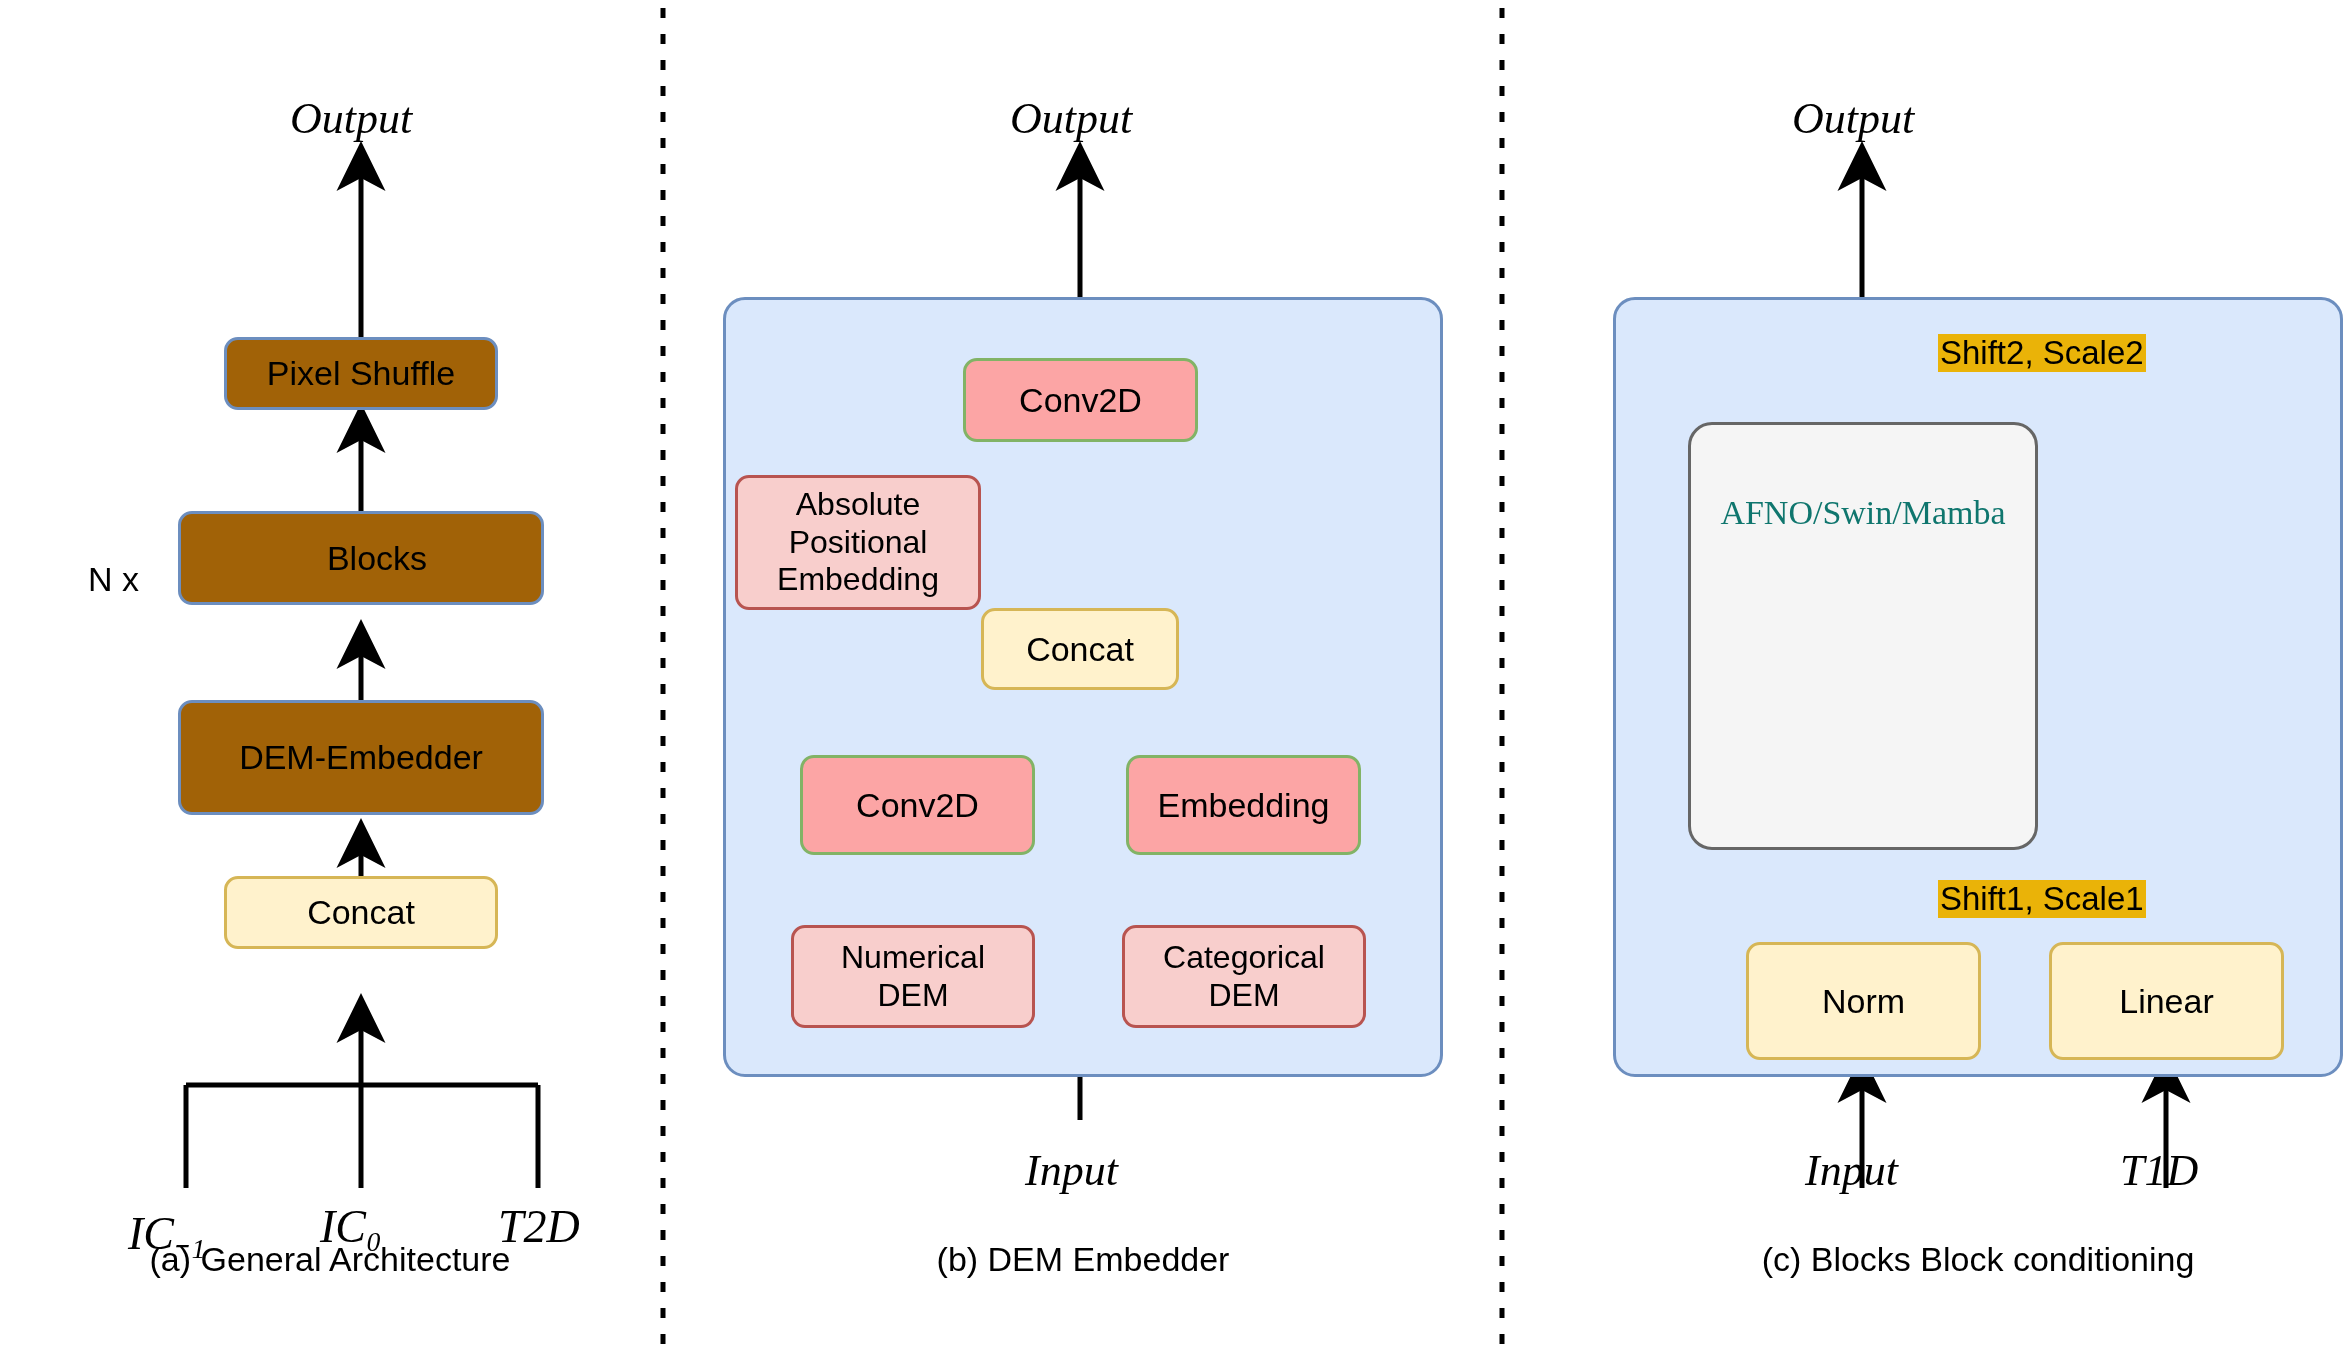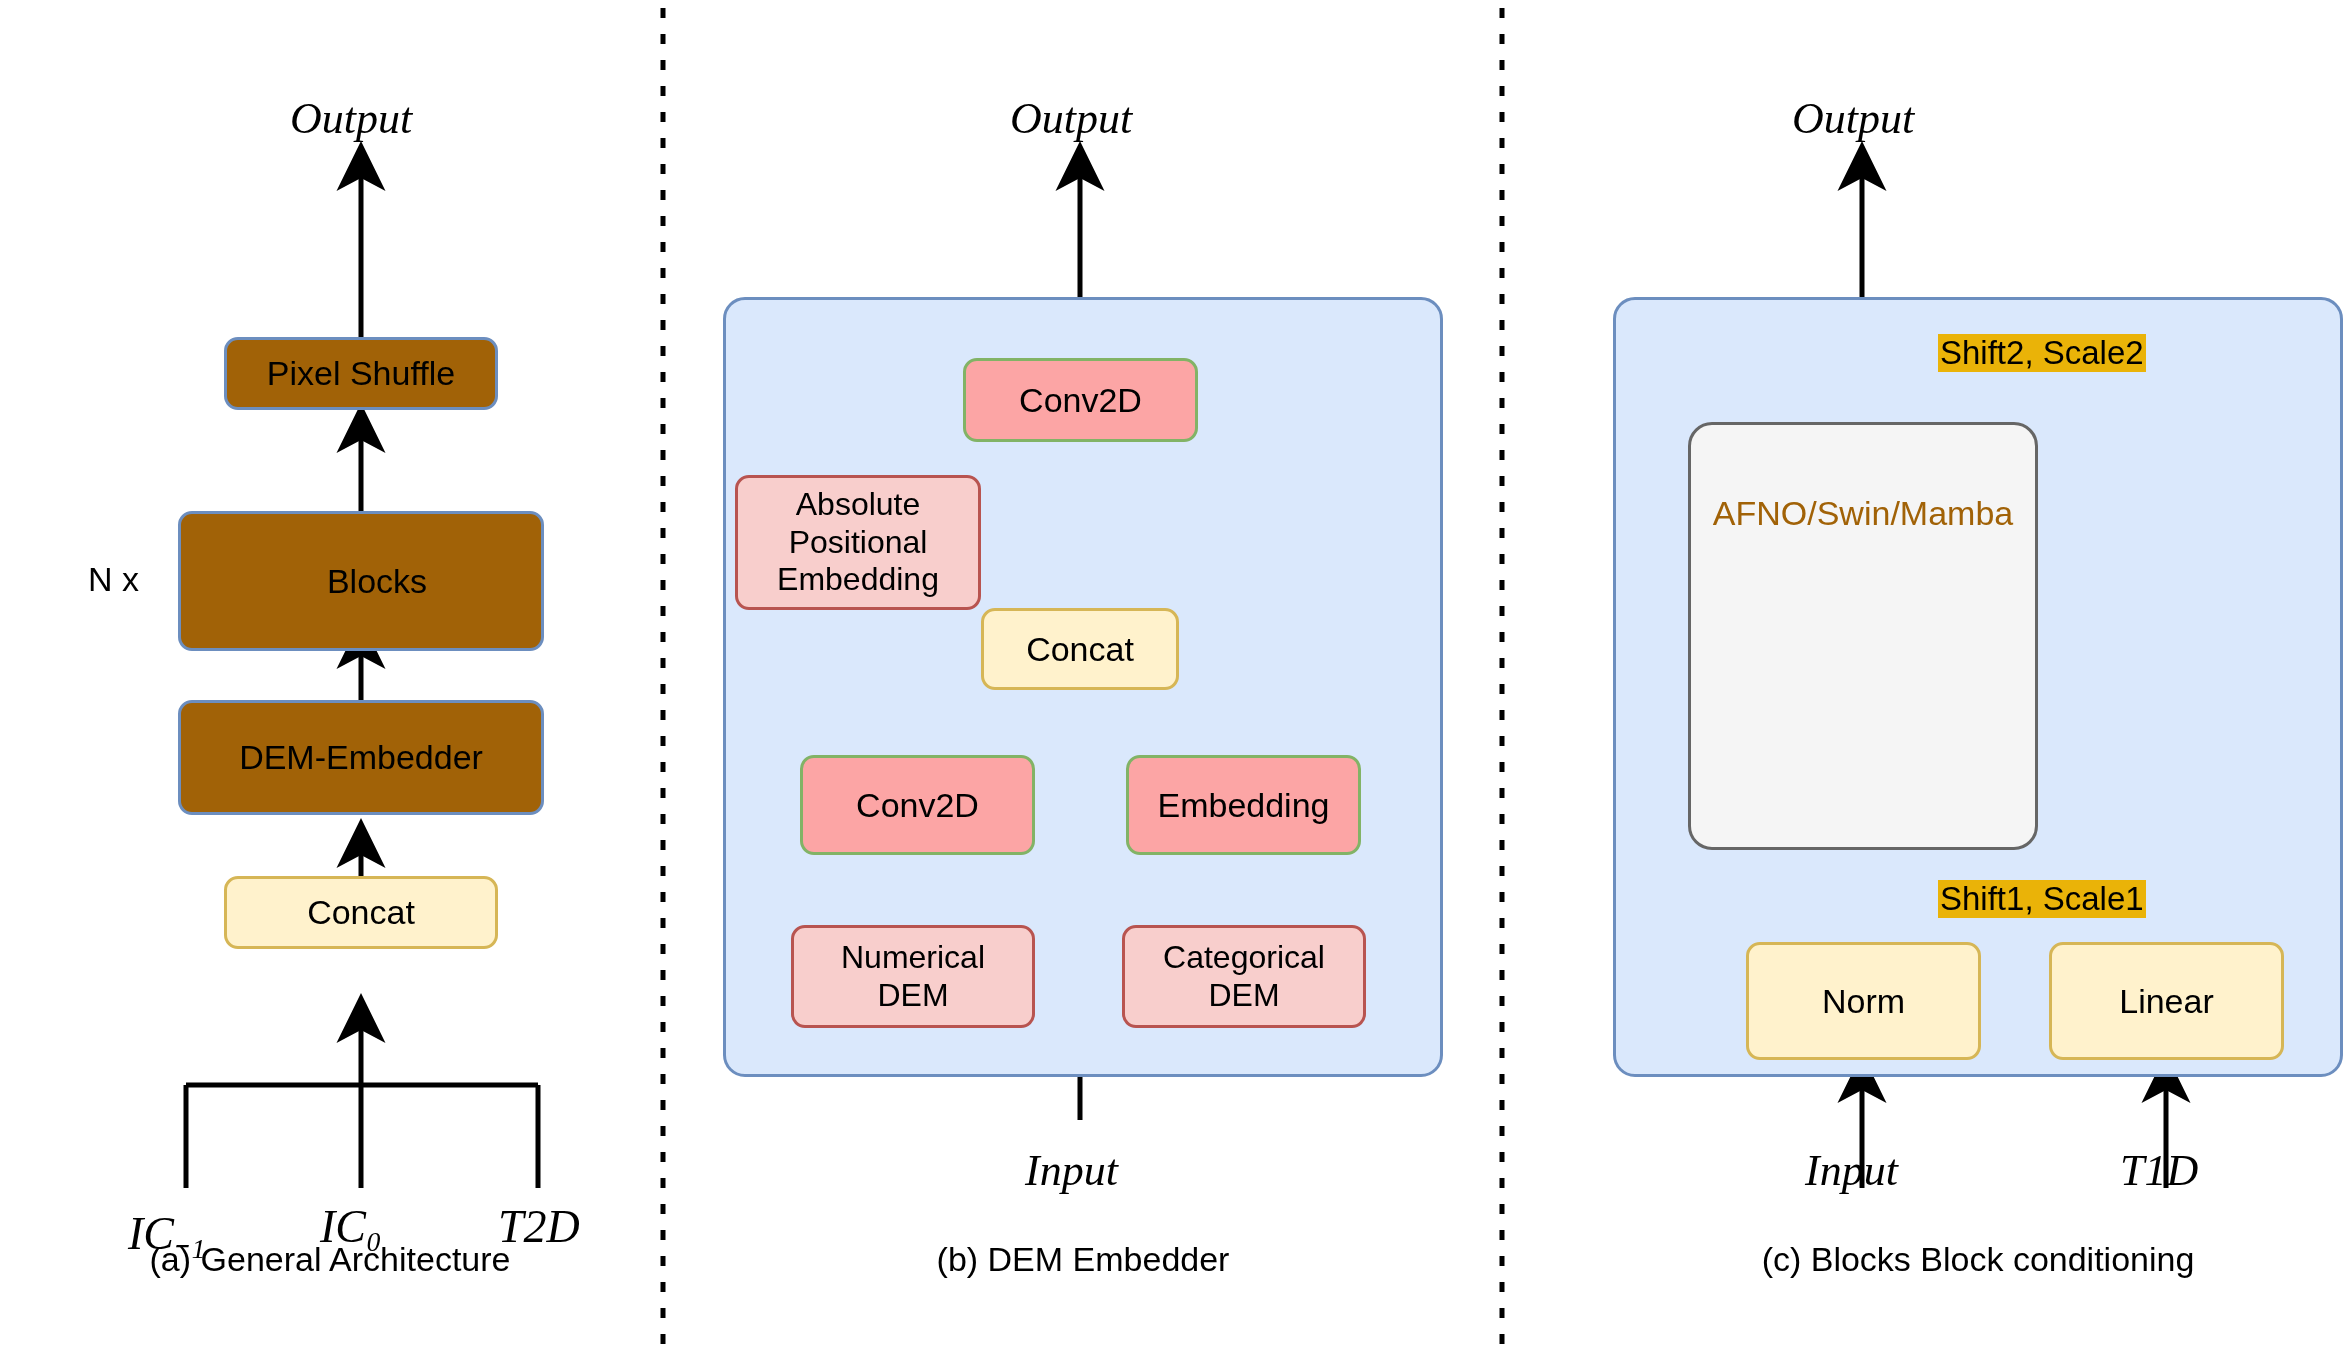--- a/index.html
+++ b/index.html
@@ -53,21 +53,22 @@
   }
   .node-red {
     background: #f8cecc;
     border: 3px solid #b85450;
     border-radius: 14px;
   }
   .node-gray {
     background: #f5f5f5;
     border: 3px solid #666666;
     border-radius: 24px;
-    color: #a16207;
+    color: #0f766e;
+    font-family: Liberation Serif, serif;
   }
   .container-blue {
     position: absolute;
     box-sizing: border-box;
     background: #dae8fc;
     border: 3px solid #6c8ebf;
     border-radius: 22px;
   }
   .plain {
     position: absolute;
@@ -168,21 +169,21 @@
   </svg>
 
   <div class="mathlabel" style="left:290px; top:118px; font-size:44px; transform:translateY(-50%);">Output</div>
 
   <div class="plain" style="left:88px; top:560px; font-size:34px;">N x</div>
 
   <div class="node node-blue" style="left:224px; top:337px; width:274px; height:73px; font-size:34px;">
     <span>Pixel Shuffle</span>
   </div>
 
-  <div class="node node-blue" style="left:178px; top:511px; width:366px; height:140px; font-size:34px;padding-left:32px;">
+  <div class="node node-blue" style="left:178px; top:511px; width:366px; height:94px; font-size:34px;padding-left:32px;">
     <span>Blocks</span>
   </div>
 
   <div class="node node-blue" style="left:178px; top:700px; width:366px; height:115px; font-size:34px;">
     <span>DEM-Embedder</span>
   </div>
 
   <div class="node node-yellow" style="left:224px; top:876px; width:274px; height:73px; font-size:34px;">
     <span>Concat</span>
   </div>

